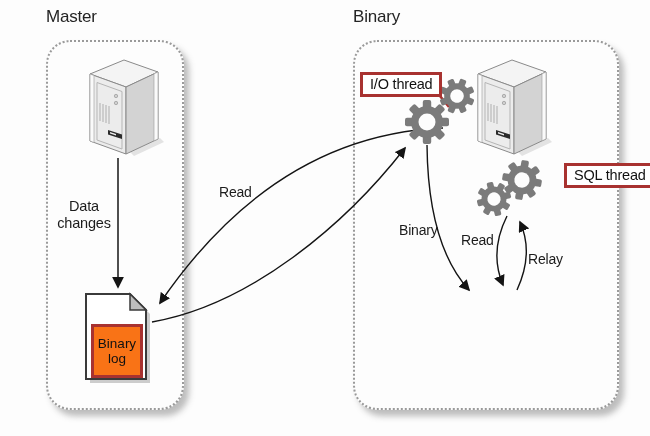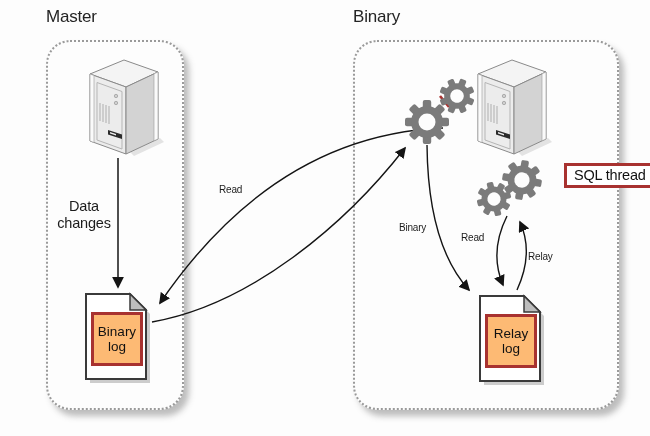--- a/index.html
+++ b/index.html
@@ -13,43 +13,43 @@
   }
   .panel{
     position:absolute;border:2px dotted var(--dotted);border-radius:24px;
     box-shadow:5px 6px 6px rgba(90,90,90,.40);background:#fdfdfd;
   }
   #master-panel{left:46px;top:40px;width:134px;height:366px;}
   #slave-panel{left:353px;top:40px;width:262px;height:366px;}
   .panel-title{position:absolute;top:7px;font-size:17px;letter-spacing:-.2px;color:#242424;text-align:left;}
   #master-title{left:46px;width:138px;}
   #slave-title{left:353px;width:266px;}
-  .flabel{position:absolute;font-size:10px;letter-spacing:-.2px;color:#1c1c1c;line-height:1.15;}
+  .flabel{position:absolute;font-size:14px;letter-spacing:-.2px;color:#1c1c1c;line-height:1.15;}
   #data-changes-label{left:52px;top:198px;width:64px;text-align:center;font-size:14.5px;}
   #read-label{left:219px;top:184px;}
   #write-label{left:399px;top:222px;}
   #read-relay-label{left:461px;top:232px;}
   #replay-label{left:528px;top:251px;}
   .server{position:absolute;width:84px;height:112px;}
   #master-server{left:80px;top:46px;}
   #slave-server{left:468px;top:46px;}
   .overlay{position:absolute;left:0;top:0;z-index:3;}
   .badge{
     position:absolute;z-index:5;background:#fff;border:3px solid var(--red);
     padding:1px 7px 2px;font-size:14.5px;letter-spacing:-.2px;white-space:nowrap;color:#111;
   }
   #io-thread-badge{left:360px;top:72px;}
   #sql-thread-badge{left:547px;top:163px;margin-left:17px;}
   .doc{position:absolute;width:66px;height:92px;z-index:4;}
   #binary-log-doc{left:84px;top:292px;}
   #relay-log-doc{left:478px;top:294px;}
   .doc svg{position:absolute;left:0;top:0;}
   .log-label{
-    position:absolute;left:7px;top:20px;width:46px;height:48px;
-    border:3px solid var(--red);background:#fdba74;
+    position:absolute;left:7px;top:32px;width:46px;height:48px;
+    border:3px solid var(--red);background:#f97316;
     display:flex;align-items:center;justify-content:center;
     text-align:center;font-size:13.5px;line-height:1.12;color:#111;
   }
 </style>
 </head>
 <body>
 
 <div class="canvas">
 
   <div class="panel" id="master-panel"></div>
@@ -137,33 +137,26 @@
     <use href="#gear" transform="translate(522,180) scale(0.9) rotate(10)"></use>
     <use href="#gear" transform="translate(494,199) scale(0.78) rotate(30)"></use>
   </svg>
 
   <div class="flabel" id="data-changes-label">Data changes</div>
   <div class="flabel" id="read-label">Read</div>
   <div class="flabel" id="write-label">Binary</div>
   <div class="flabel" id="read-relay-label">Read</div>
   <div class="flabel" id="replay-label">Relay</div>
 
+  <div class="badge" id="io-thread-badge">I/O thread</div>
   <div class="badge" id="sql-thread-badge">SQL thread</div>
 
   <div class="doc" id="binary-log-doc">
     <svg width="66" height="92" viewBox="0 0 66 92">
       <path d="M2 2 H46 L62 18 V87 H2 Z" transform="translate(4,4)" fill="#cccccc"></path>
       <path d="M2 2 H46 L62 18 V87 H2 Z" fill="#ffffff" stroke="#3a3a3a" stroke-width="2"></path>
       <path d="M46 2 V18 H62 Z" fill="#bdbdbd" stroke="#3a3a3a" stroke-width="1.5"></path>
     </svg>
     <div class="log-label">Binary log</div>
   </div>
 
-  <div class="doc" id="relay-log-doc">
-    <svg width="66" height="92" viewBox="0 0 66 92">
-      <path d="M2 2 H46 L62 18 V87 H2 Z" transform="translate(4,4)" fill="#cccccc"></path>
-      <path d="M2 2 H46 L62 18 V87 H2 Z" fill="#ffffff" stroke="#3a3a3a" stroke-width="2"></path>
-      <path d="M46 2 V18 H62 Z" fill="#bdbdbd" stroke="#3a3a3a" stroke-width="1.5"></path>
-    </svg>
-    <div class="log-label">Relay log</div>
-  </div>
 
 </div>
 
 </body></html>

